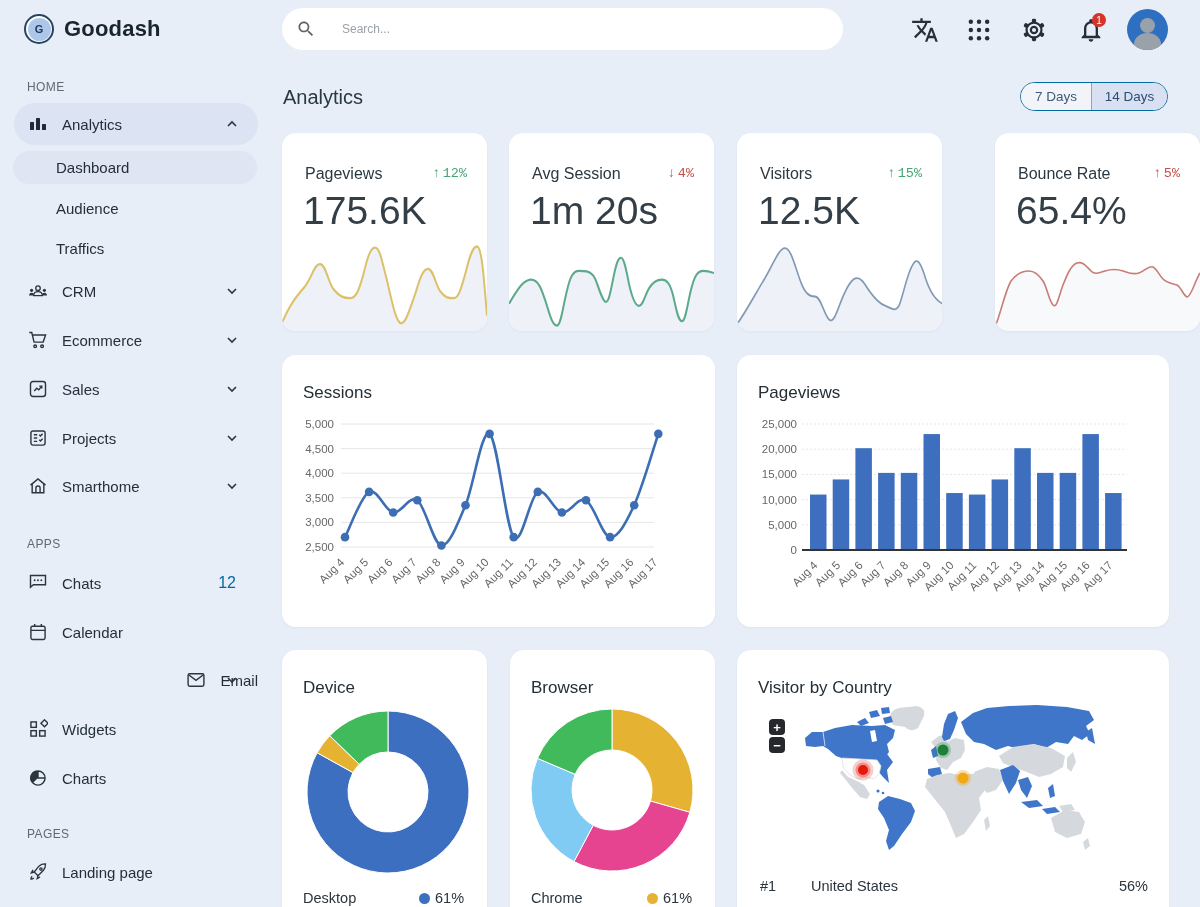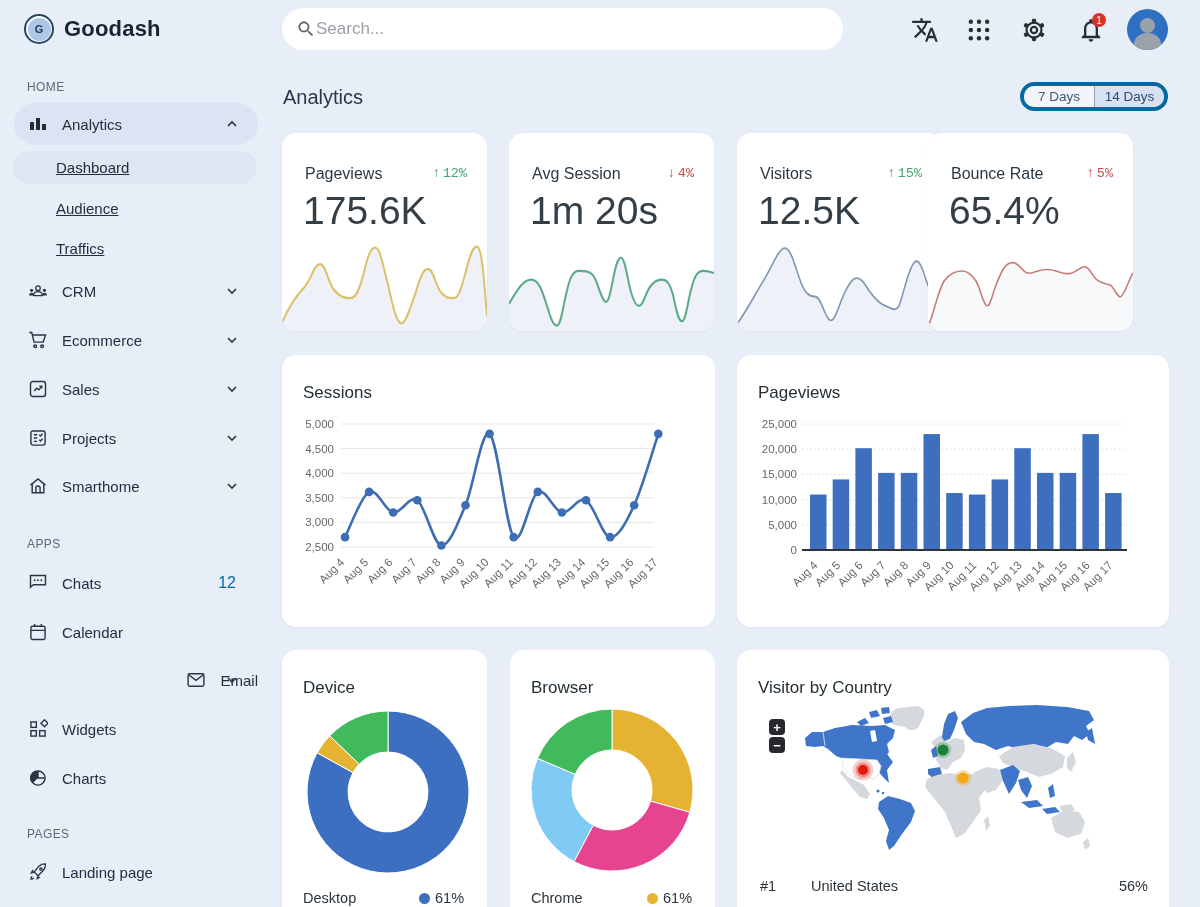--- a/index.html
+++ b/index.html
@@ -10,35 +10,35 @@
 .sidebar { position:absolute; left:0; top:0; width:270px; height:907px; }
 .logo { position:absolute; left:24px; top:14px; display:flex; align-items:center; }
 .logo-circ { width:30px; height:30px; border-radius:50%; border:2px solid #29445e; background:#fff; display:flex; align-items:center; justify-content:center; }
 .logo-inner { width:23px; height:23px; border-radius:50%; background:#adc7ea; display:flex; align-items:center; justify-content:center; font-size:11px; font-weight:bold; color:#203a53; }
 .logo-text { margin-left:10px; font-size:22px; font-weight:bold; color:#18242e; letter-spacing:0.2px; }
 .nav-label { position:absolute; left:27px; font-size:12px; color:#5e6974; letter-spacing:0.4px; }
 .nav-item { position:absolute; left:14px; width:244px; height:42px; display:flex; align-items:center; border-radius:21px; color:#232f3b; font-size:15px; }
 .nav-item .ic { width:20px; height:20px; margin-left:14px; margin-right:14px; flex:none; }
 .nav-item .chev { position:absolute; right:20px; width:12px; height:12px; }
 .nav-item.active { background:#dce3f3; }
-.sub-item { position:absolute; left:13px; width:244px; height:33px; display:flex; align-items:center; padding-left:43px; font-size:15px; color:#232f3b; border-radius:17px;text-decoration:underline; }
+.sub-item { position:absolute; left:13px; width:244px; height:33px; display:flex; align-items:center; padding-left:43px; font-size:15px; color:#232f3b; border-radius:17px; }
 .sub-item.sel { background:#dfe5f3; }
 .badge-12 { position:absolute; right:22px; font-size:16px; color:#0369a1; }
 
 
 .search { position:absolute; left:282px; top:8px; width:561px; height:42px; background:#fff; border-radius:21px; display:flex; align-items:center; }
 .search svg { margin-left:14px; }
-.search span { margin-left:0; font-size:17px; color:#9aa0a6; }
+.search span { margin-left:26px; font-size:12px; color:#9aa0a6; }
 .topicons { position:absolute; top:0; }
 .avatar { position:absolute; left:1127px; top:9px; width:41px; height:41px; border-radius:50%; background:#2e6fc2; overflow:hidden; }
 .badge { position:absolute; left:1092px; top:13px; min-width:14px; height:14px; border-radius:7px; background:#d63429; color:#fff; font-size:10px; display:flex; align-items:center; justify-content:center; padding:0 3px; }
 
 
 .h-analytics { position:absolute; left:283px; top:86px; font-size:20px; color:#2a3844; font-weight:400; }
-.days { position:absolute; left:1020px; top:82px; width:148px; height:29px; border:4px solid #0369a1; border-radius:15px; display:flex; overflow:hidden; }
+.days { position:absolute; left:1020px; top:82px; width:148px; height:29px; border:1px solid #0369a1; border-radius:15px; display:flex; overflow:hidden; }
 .days .d7 { width:71px; background:#f2f4fa; color:#3c5a78; font-size:13.5px; display:flex; align-items:center; justify-content:center; border-right:1px solid #97a2b4; }
 .days .d14 { flex:1; background:#d9e0f1; color:#2c4d73; font-size:13.5px; display:flex; align-items:center; justify-content:center; }
 
 
 .card { position:absolute; background:#fff; border-radius:14px; box-shadow:0 1px 3px rgba(35,50,90,0.05); }
 .stat { width:205px; height:198px; top:133px; overflow:hidden; }
 .stat .t { position:absolute; left:23px; top:32px; font-size:16px; color:#2b3842; }
 .stat .pct { position:absolute; right:20px; top:33px; font-size:13.5px;font-family:Liberation Mono, monospace; }
 .stat .pct.up { color:#47a376; }
 .stat .pct.down { color:#c44f4b; }
@@ -305,21 +305,21 @@
 <div class="card stat" style="left:737px;">
   <div class="t">Visitors</div>
     <div class="pct up">↑ 15%</div>
   <div class="big">12.5K</div>
   <svg class="spark" width="205" height="92" viewBox="0 0 205 80" preserveAspectRatio="none">
     <path d="M0 74 C10 62 18 48 28 34 C36 22 42 8 48 8 C54 8 58 24 64 38 C68 47 72 50 78 50 C84 50 86 64 92 70 C97 74 100 62 106 50 C111 40 115 34 120 34 C125 34 128 40 133 46 C138 52 142 56 148 58 C154 60 158 64 162 58 C166 50 170 30 176 22 C180 16 183 20 187 30 C191 42 196 52 205 56 L205 80 L0 80 Z" fill="#eef2f8"></path>
     <path d="M0 74 C10 62 18 48 28 34 C36 22 42 8 48 8 C54 8 58 24 64 38 C68 47 72 50 78 50 C84 50 86 64 92 70 C97 74 100 62 106 50 C111 40 115 34 120 34 C125 34 128 40 133 46 C138 52 142 56 148 58 C154 60 158 64 162 58 C166 50 170 30 176 22 C180 16 183 20 187 30 C191 42 196 52 205 56" fill="none" stroke="#8199b5" stroke-width="1.6"></path>
   </svg>
 </div>
 
-<div class="card stat" style="left:928px;padding-left:36px;">
+<div class="card stat" style="left:995px;padding-left:36px;">
   <div class="t">Bounce Rate</div>
     <div class="pct down" style="color:#c4504c;">↑ 5%</div>
   <div class="big">65.4%</div>
   <svg class="spark" width="205" height="80" viewBox="0 0 205 80">
     <path d="M0 76 C6 62 10 40 16 30 C22 22 28 20 34 20 C40 20 44 24 48 30 C52 36 54 50 58 54 C62 58 64 44 68 34 C72 24 76 14 82 12 C88 10 92 16 96 20 C100 24 104 22 110 20 C116 18 122 18 128 20 C134 22 138 24 144 22 C150 20 154 14 158 16 C162 18 164 24 168 28 C172 32 176 32 182 34 C186 36 188 44 192 46 C196 46 200 30 205 22 L205 80 L0 80Z" fill="#f3f5f9" opacity="0.6"></path>
     <path d="M0 76 C6 62 10 40 16 30 C22 22 28 20 34 20 C40 20 44 24 48 30 C52 36 54 50 58 54 C62 58 64 44 68 34 C72 24 76 14 82 12 C88 10 92 16 96 20 C100 24 104 22 110 20 C116 18 122 18 128 20 C134 22 138 24 144 22 C150 20 154 14 158 16 C162 18 164 24 168 28 C172 32 176 32 182 34 C186 36 188 44 192 46 C196 46 200 30 205 22" fill="none" stroke="#c87c77" stroke-width="1.6"></path>
   </svg>
 </div>
 
 <div class="card chart-card" style="left:282px; width:433px;">

